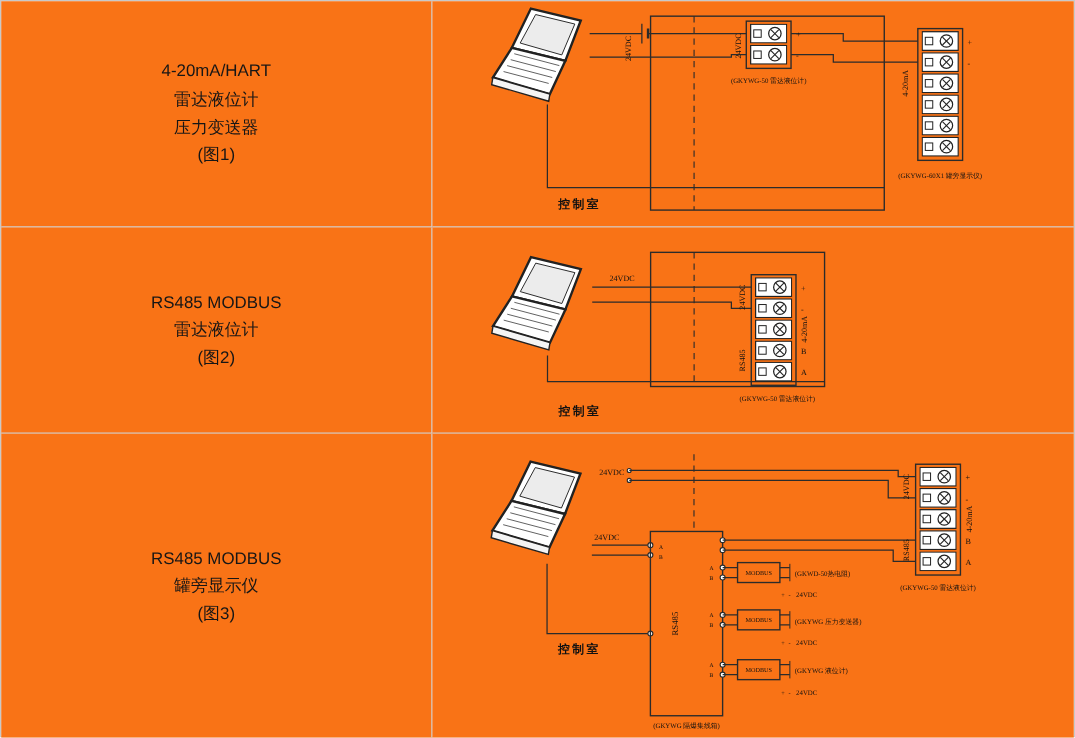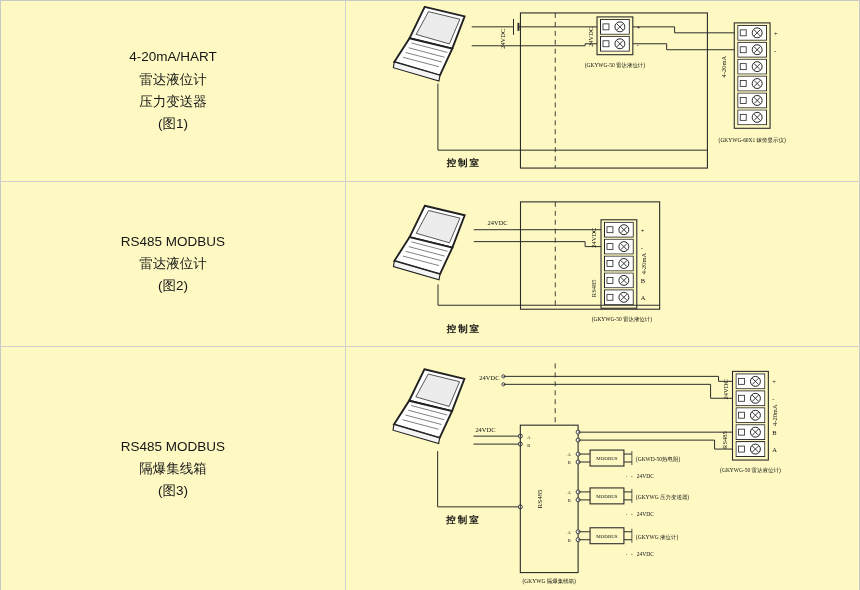--- a/index.html
+++ b/index.html
@@ -1,21 +1,21 @@
 <!DOCTYPE html>
 <html><head>
 <meta charset="utf-8">
 <style>
   html,body{margin:0;padding:0;background:#fff;}
   .sheet{
     width:860px;height:590px;box-sizing:border-box;
     border:1px solid #c9c9c9;background:#fff;
     display:grid;grid-template-columns:345px 1fr;grid-template-rows:181px 165px 244px;
   }
-  .cell{box-sizing:border-box;overflow:hidden;background:#fef9c3;}
+  .cell{box-sizing:border-box;overflow:hidden;background:#f97316;}
   .b-bottom{border-bottom:1px solid #d0d0d0;}
   .b-right{border-right:1px solid #d0d0d0;}
   .label-cell{
     display:flex;flex-direction:column;justify-content:center;align-items:center;
     font-family:"Liberation Sans",sans-serif;font-size:13.5px;line-height:1.65;color:#161616;
     text-align:center;
   }
   .diag{display:block;width:100%;height:100%;}
   
   .w{fill:none;stroke:#2b2b2b;stroke-width:1;}
@@ -145,21 +145,21 @@
       <text class="t6" x="296" y="68">-</text>
       <text class="t6" transform="rotate(-90 301 82)" x="301" y="82" text-anchor="middle">4-20mA</text>
       <text class="t6" x="296" y="102">B</text>
       <text class="t6" x="296" y="119">A</text>
       <text class="t55" x="277" y="140" text-anchor="middle">(GKYWG-50 雷达液位计)</text>
     </svg>
   </div>
 
   <div class="cell label-cell b-right">
     <div>RS485 MODBUS</div>
-    <div>隔爆集线箱</div>
+    <div>罐旁显示仪</div>
     <div>(图3)</div>
   </div>
   <div class="cell">
     <svg class="diag" viewBox="0 0 515 244" preserveAspectRatio="xMidYMid meet">
       <use href="#laptop" x="46" y="20" width="96" height="86"></use>
       <text class="cjk" x="118" y="176" text-anchor="middle">控制室</text>
       <line class="dash" x1="210" y1="16" x2="210" y2="78"></line>
 
       <text class="t6" x="144" y="33" text-anchor="middle">24VDC</text>
       <g>

